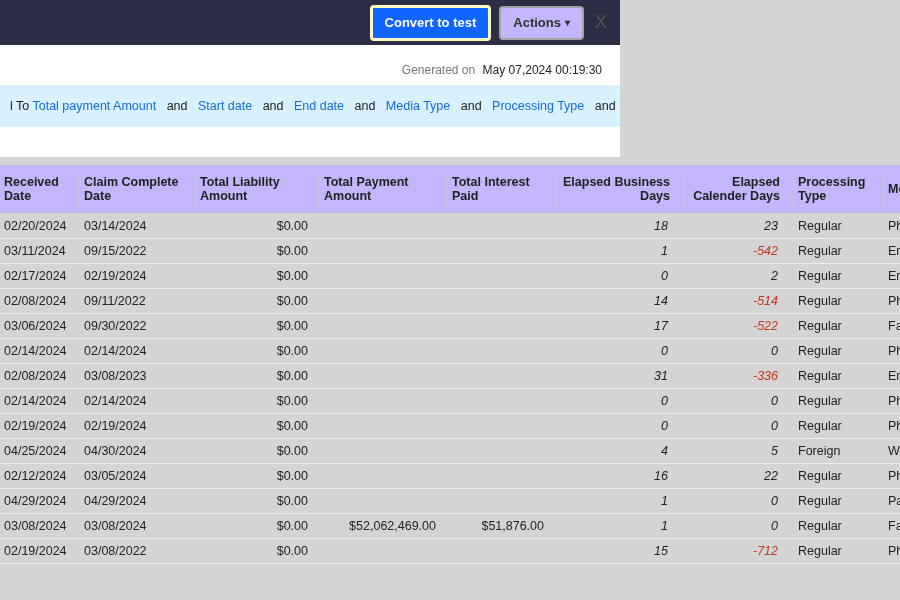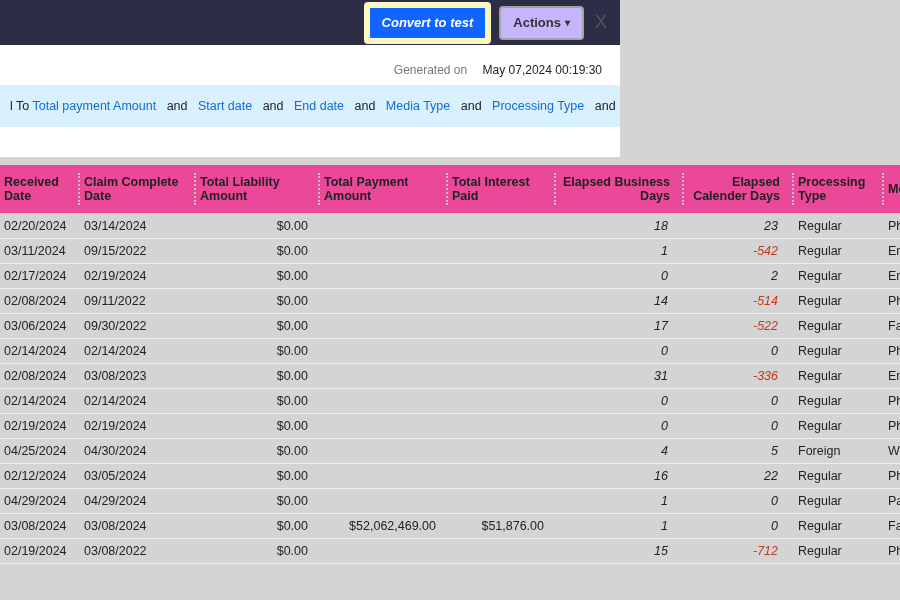--- a/index.html
+++ b/index.html
@@ -1,36 +1,36 @@
 <!DOCTYPE html>
 <html><head>
 <meta charset="utf-8">
 <style>
   html,body{margin:0;padding:0;height:100%;font-family:"Segoe UI",Arial,sans-serif;font-size:13px;color:#222;background:#d4d4d4;}
   .page{width:900px;height:600px;background:#d4d4d4;overflow:hidden;position:relative;}
   
   .topbar{height:45px;background:#2b2e44;width:620px;display:flex;align-items:center;justify-content:flex-end;padding-right:6px;box-sizing:border-box;}
   .btn{display:inline-flex;align-items:center;justify-content:center;height:30px;border-radius:4px;font-size:13px;font-weight:600;padding:0 12px;cursor:pointer;user-select:none;}
-  .btn-primary{background:#1064ff;color:#fff;border:6px solid #fef9c3;font-style:italic;}
+  .btn-primary{background:#1064ff;color:#fff;border:3px solid #fef9c3;}
   .btn-secondary{background:#c4b5fd;color:#333;border:2px solid #a3a3a3;margin-left:8px;}
   .chevron{margin-left:4px;font-size:10px;}
   .close-x{width:26px;text-align:center;color:#555;font-size:18px;cursor:pointer;margin-left:4px;}
   
   .panel{background:#fff;width:620px;padding-bottom:30px;}
   .gen-row{text-align:right;padding:18px 18px 8px 0;font-size:12px;}
-  .gen-label{color:#777;margin-right:12px;}
+  .gen-label{color:#777;margin-right:4px;}
   .gen-value{color:#222;}
   
   .filterstrip{background:#d9f1ff;padding:14px 10px;font-size:12.5px;color:#222;white-space:nowrap;overflow:hidden;}
   .filterstrip .lk{color:#136bd6;cursor:pointer;}
   .filterstrip .sep{color:#222;margin:0 7px;}
   
   .grid{width:900px;overflow:hidden;}
   table{border-collapse:collapse;width:900px;table-layout:fixed;}
-  th{background:#ec4899;font-weight:700;font-size:12.5px;text-align:left;padding:10px 4px;border-bottom:1px solid #d0d0d0;position:relative;vertical-align:middle;}
+  th{background:#c4b5fd;font-weight:700;font-size:12.5px;text-align:left;padding:10px 4px;border-bottom:1px solid #d0d0d0;position:relative;vertical-align:middle;}
   th .col-sep{position:absolute;right:0;top:8px;bottom:8px;border-right:2px dotted #c6c6c6;}
   td{padding:5px 4px;font-size:12.5px;border-bottom:1px solid #eee;white-space:nowrap;overflow:hidden;}
   .num{text-align:right;padding-right:16px;font-style:italic;}
   .amt{text-align:right;padding-right:12px;}
   .neg{color:#c33a1a;}
   
   .c0{width:72px;}
   .c1{width:108px;}
   .c2{width:116px;}
   .c3{width:120px;}

